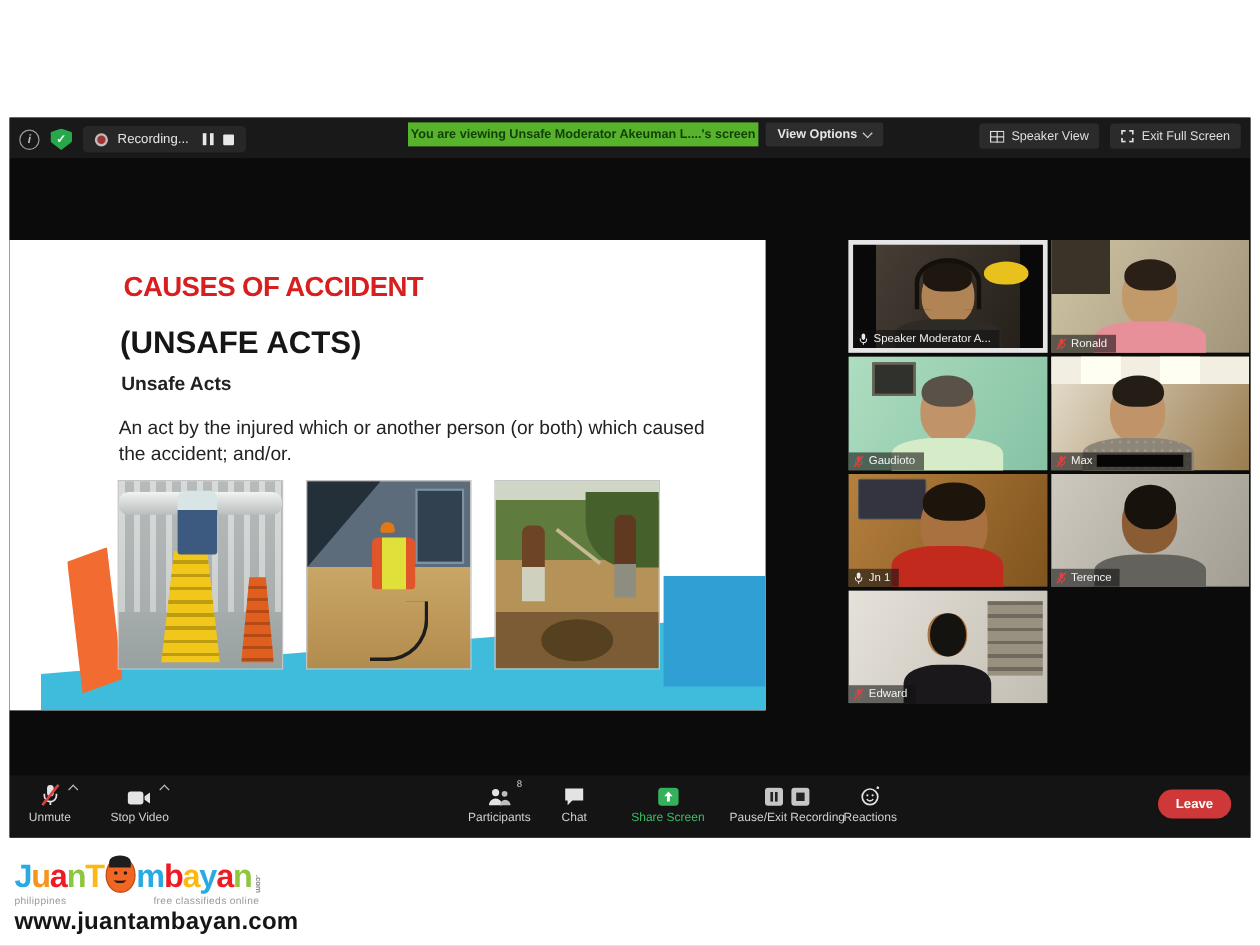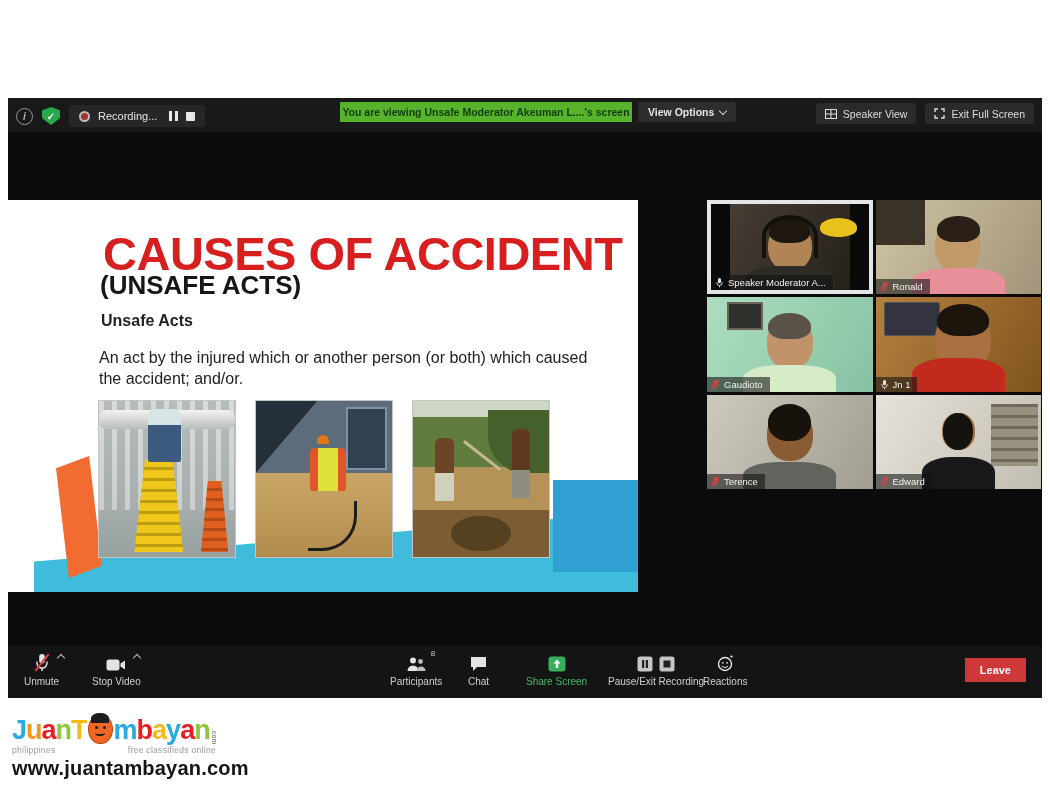--- a/index.html
+++ b/index.html
@@ -34,21 +34,21 @@
 
   .tb-right { position:absolute; right:8px; top:5px; display:flex; gap:9px; }
   .tb-btn { height:21px; background:#2b2b2b; border:none; border-radius:3px; color:#dedede; font-size:10.5px;
     display:flex; align-items:center; gap:6px; padding:0 9px; cursor:pointer; font-family:inherit; }
 
   
   .content { position:absolute; top:34px; left:0; right:0; bottom:52px; background:#0b0b0b; }
 
   
   .slide { position:absolute; left:0; top:68px; width:630px; height:392px; background:#ffffff; overflow:hidden; }
-  .slide-title { position:absolute; left:95px; top:26px; font-size:47px; font-weight:bold; color:#d81f1f; letter-spacing:-0.5px; }
+  .slide-title { position:absolute; left:95px; top:26px; font-size:23px; font-weight:bold; color:#d81f1f; letter-spacing:-0.5px; }
   .slide-subtitle { position:absolute; left:92px; top:70px; font-size:26px; font-weight:bold; color:#161616; }
   .slide-heading { position:absolute; left:93px; top:112px; font-size:16px; font-weight:bold; color:#222; }
   .slide-body { position:absolute; left:91px; top:147px; width:500px; font-size:16px; color:#222; line-height:1.32; }
   .photos { position:absolute; left:90px; top:200px; display:flex; gap:19px; z-index:2; }
   .photo { position:relative; width:138px; height:158px; border:1px solid #c4c4c4; overflow:hidden; background:#ddd; }
 
   
   .photo1 { background:linear-gradient(#c3c7c6,#98a0a0); }
   .photo1 .beams { position:absolute; inset:0 0 30% 0; background:repeating-linear-gradient(90deg,#e9ebe8 0 5px,#aab0b0 5px 13px); opacity:.55; }
   .photo1 .pipe { position:absolute; left:0; right:0; top:6%; height:12%; background:linear-gradient(#f2f3f2,#b9bdbd); border-radius:8px; }
@@ -135,21 +135,21 @@
 
   
   .toolbar { position:absolute; left:0; right:0; bottom:0; height:52px; background:#141414; }
   .tool-item { position:absolute; top:7px; display:flex; flex-direction:column; align-items:center; gap:4px; cursor:pointer; }
   .tool-item .ic { height:19px; display:flex; align-items:flex-end; position:relative; }
   .tool-item .lbl { font-size:10px; color:#cfcfcf; white-space:nowrap; }
   .caret { position:absolute; right:-14px; top:2px; width:6px; height:6px;
     border-left:1.5px solid #bdbdbd; border-top:1.5px solid #bdbdbd; transform:rotate(45deg); }
   .badge { position:absolute; top:-4px; right:-8px; font-size:8px; color:#cfcfcf; }
   .lbl-green { color:#3bbf63 !important; }
-  .leave-btn { position:absolute; right:16px; top:12px; background:#cf3838; border:none; border-radius:0;
+  .leave-btn { position:absolute; right:16px; top:12px; background:#cf3838; border:none; border-radius:12px;
     color:#fff; font-size:11px; font-weight:bold; padding:6px 15px; cursor:pointer; font-family:inherit; }
   .pair { display:flex; gap:6px; }
 
   
   .watermark { position:absolute; left:12px; top:708px; width:210px; }
   .logo-row { display:flex; align-items:flex-end; height:36px; }
   .logo-row span.l { font-size:27px; font-weight:bold; letter-spacing:-1px; line-height:1; }
   .mascot { position:relative; width:25px; height:30px; background:#f26522; border-radius:50% 50% 48% 48%;
     margin:0 1px; border:1px solid #b34a12; }
   .mascot::before { content:""; position:absolute; left:12%; right:12%; top:-6%; height:36%;
@@ -309,20 +309,42 @@
             <span class="mic-s">
               <svg width="9" height="11" viewBox="0 0 12 14">
                 <rect x="4" y="1" width="4" height="7" rx="2" fill="currentColor"></rect>
                 <path d="M2.5 6.5v1a3.5 3.5 0 0 0 7 0v-1" stroke="currentColor" stroke-width="1.2" fill="none"></path>
                 <line x1="6" y1="11.5" x2="6" y2="13.5" stroke="currentColor" stroke-width="1.2"></line>
                 <line class="slash" x1="1" y1="13" x2="11" y2="1" stroke="currentColor" stroke-width="1.6"></line>
               </svg>
             </span>
             <span class="pname">Gaudioto</span>
 
+          </div>
+        </div>
+          <div class="tile scene-max muted redacted" style="--wall1: #e6e0d0; --wall2: #9a7c4e; --skin: #c09368; --hair: #241d16; --shirt: #8d8678; --extra: #f2eee2;">
+          <div class="wall"></div>
+          <div class="extra"></div>
+          <div class="person">
+            <div class="head">
+                <div class="hair"></div>
+              </div>
+            <div class="torso"></div>
+          </div>
+          <div class="label">
+            <span class="mic-s">
+              <svg width="9" height="11" viewBox="0 0 12 14">
+                <rect x="4" y="1" width="4" height="7" rx="2" fill="currentColor"></rect>
+                <path d="M2.5 6.5v1a3.5 3.5 0 0 0 7 0v-1" stroke="currentColor" stroke-width="1.2" fill="none"></path>
+                <line x1="6" y1="11.5" x2="6" y2="13.5" stroke="currentColor" stroke-width="1.2"></line>
+                <line class="slash" x1="1" y1="13" x2="11" y2="1" stroke="currentColor" stroke-width="1.6"></line>
+              </svg>
+            </span>
+            <span class="pname">Max</span>
+            <span class="redact"></span>
           </div>
         </div>
           <div class="tile scene-jn" style="--wall1: #b5803f; --wall2: #80541e; --skin: #a8713f; --hair: #1d140c; --shirt: #c22a1e; --extra: #343440;">
           <div class="wall"></div>
           <div class="extra"></div>
           <div class="person">
             <div class="head">
                 <div class="hair"></div>
               </div>
             <div class="torso"></div>

